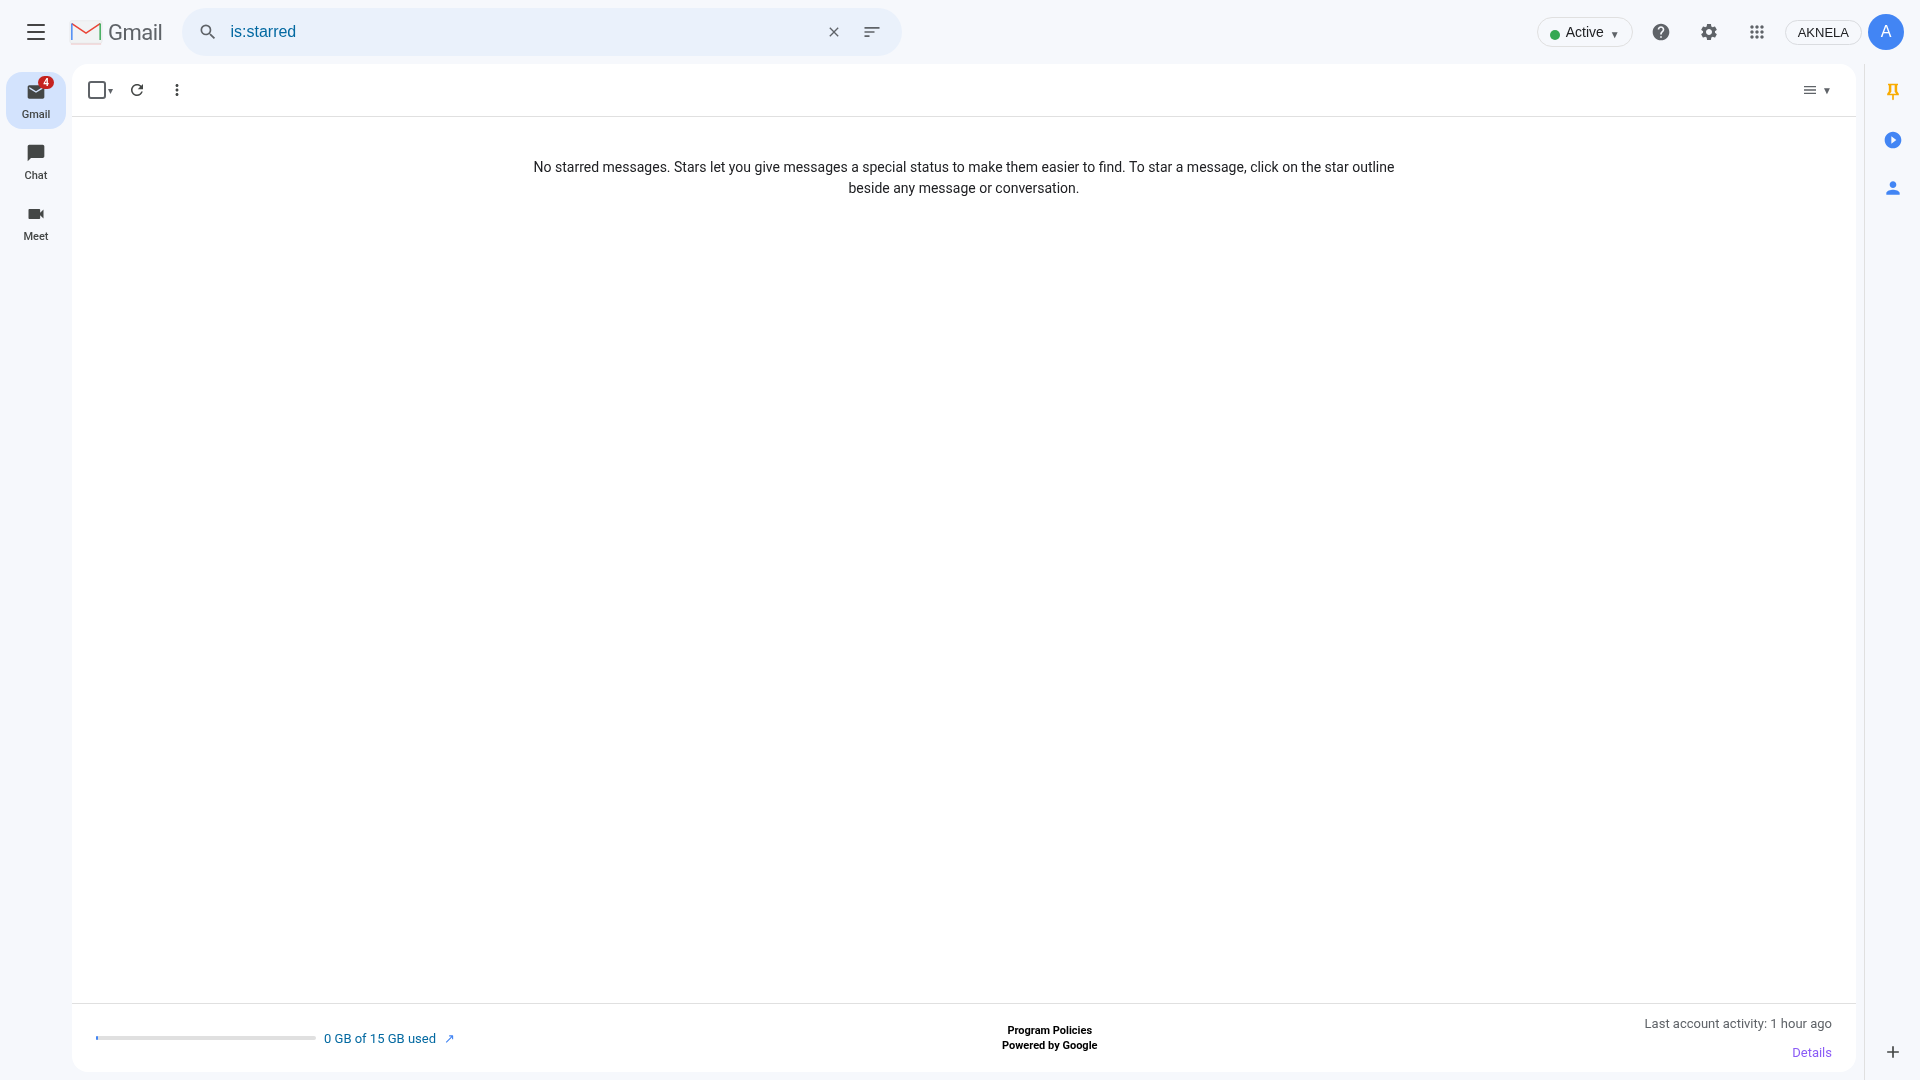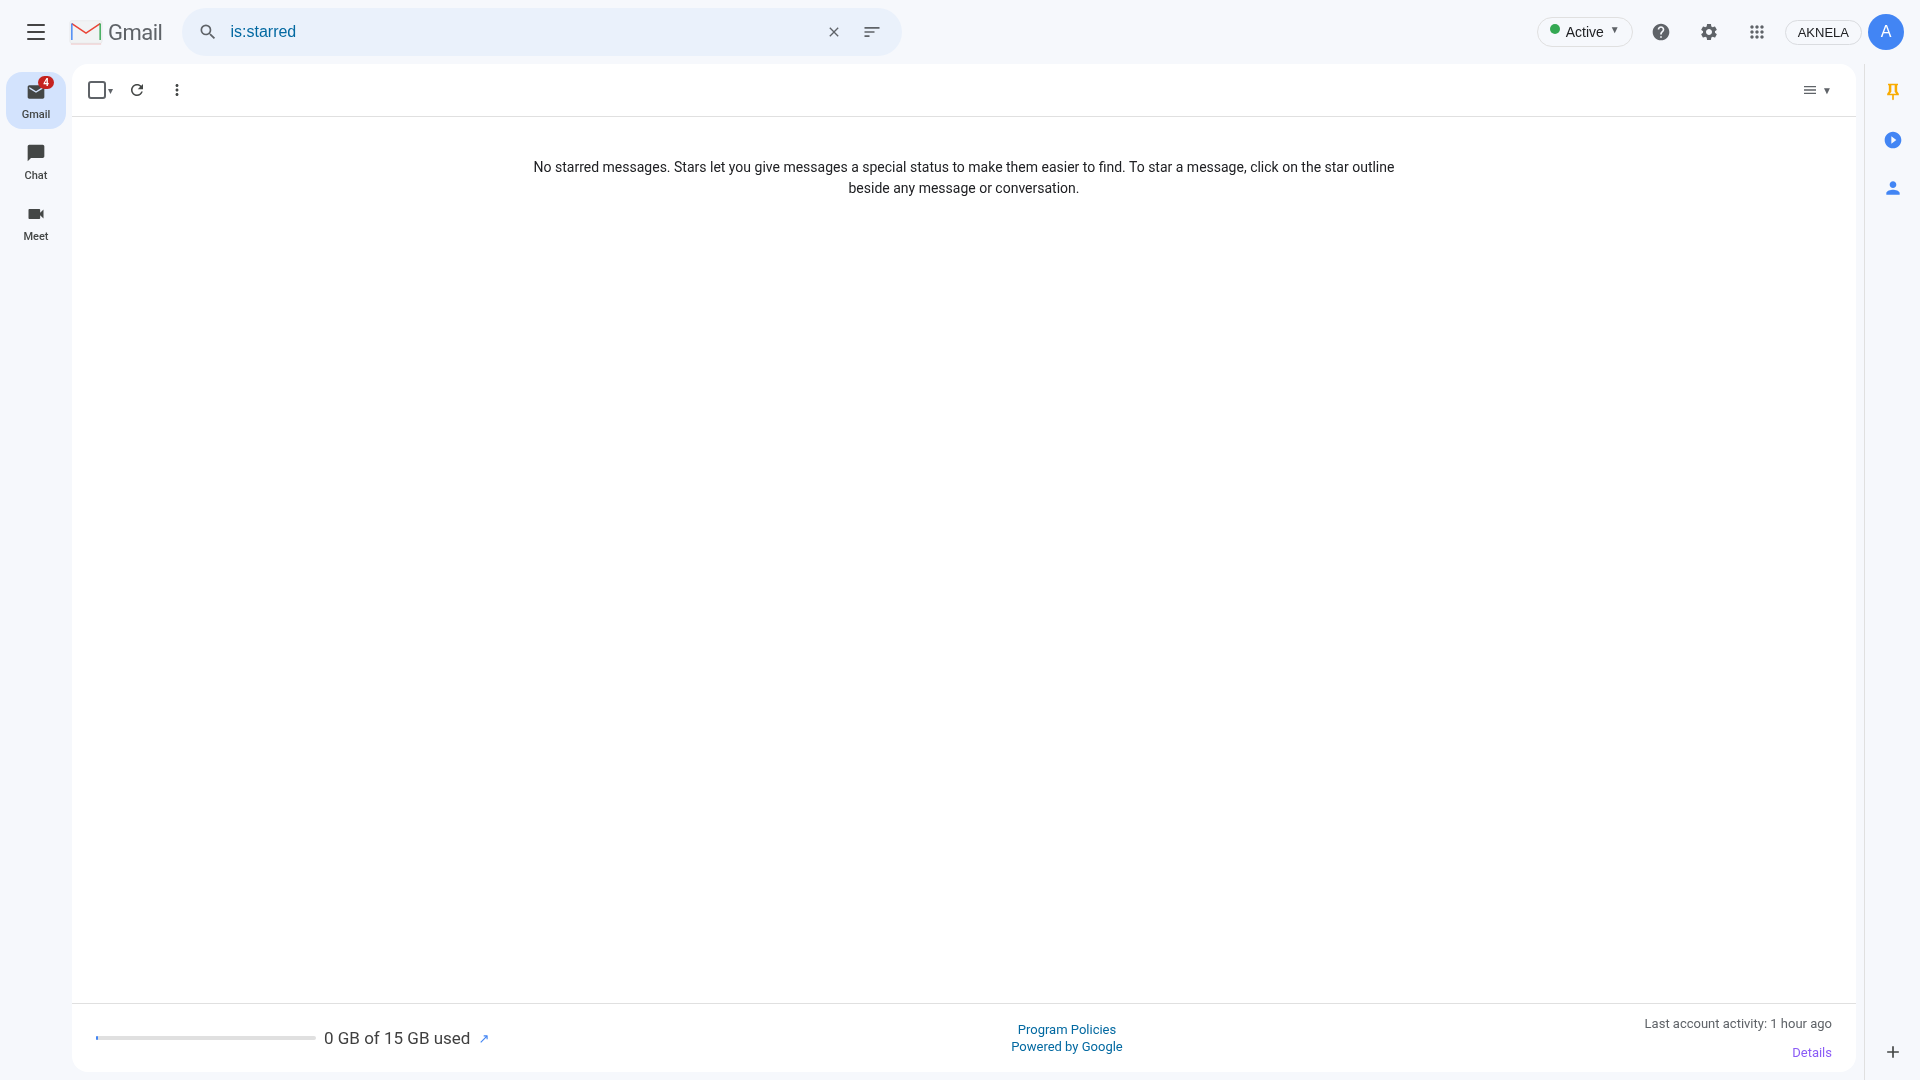--- a/index.html
+++ b/index.html
@@ -78,21 +78,21 @@
       display: flex; align-items: center; gap: 8px; margin-left: auto;
     }
     .icon-btn {
       width: 40px; height: 40px;
       border-radius: 50%; border: none; background: transparent;
       cursor: pointer; display: flex; align-items: center; justify-content: center;
       color: #5f6368;
     }
 
     .active-badge {
-      display: flex; align-items: flex-start; gap: 6px;
+      display: flex; align-items: flex-end; gap: 6px;
       background: transparent; border: 1px solid #e0e0e0;
       border-radius: 20px; padding: 6px 12px; cursor: pointer;
       font-size: 14px; color: #202124;
     }
     .active-dot {
       width: 10px; height: 10px; border-radius: 50%; background: #34a853;
     }
     .active-chevron {
       font-size: 10px; color: #5f6368;
     }
@@ -253,30 +253,30 @@
     .footer-left {
       display: flex; align-items: center; gap: 8px;
     }
     .storage-bar-container {
       width: 220px; height: 4px; background: #e0e0e0; border-radius: 2px;
     }
     .storage-bar-fill {
       height: 100%; background: #4285f4; border-radius: 2px; width: 1%;
     }
     .storage-text {
-      font-size: 17px; color: #404040;
+      font-size: 13px; color: #0369a1;
     }
     .storage-icon {
       font-size: 13px; color: #4285f4; cursor: pointer;
     }
     .footer-center {
       display: flex; flex-direction: column; align-items: center; gap: 2px;
     }
     .footer-link {
-      font-size: 13px; color: #0369a1; cursor: pointer; text-decoration: none;
+      font-size: 11px; color: #000000; cursor: pointer; text-decoration: none; font-weight: bold;
     }
     .footer-right {
       display: flex; flex-direction: column; align-items: flex-end; gap: 14px;
     }
     .footer-activity { font-size: 13px; color: #5f6368; }
     .footer-details { font-size: 13px; color: #8b5cf6; cursor: pointer; }
 
     
     svg { fill: currentColor; }
   </style>

